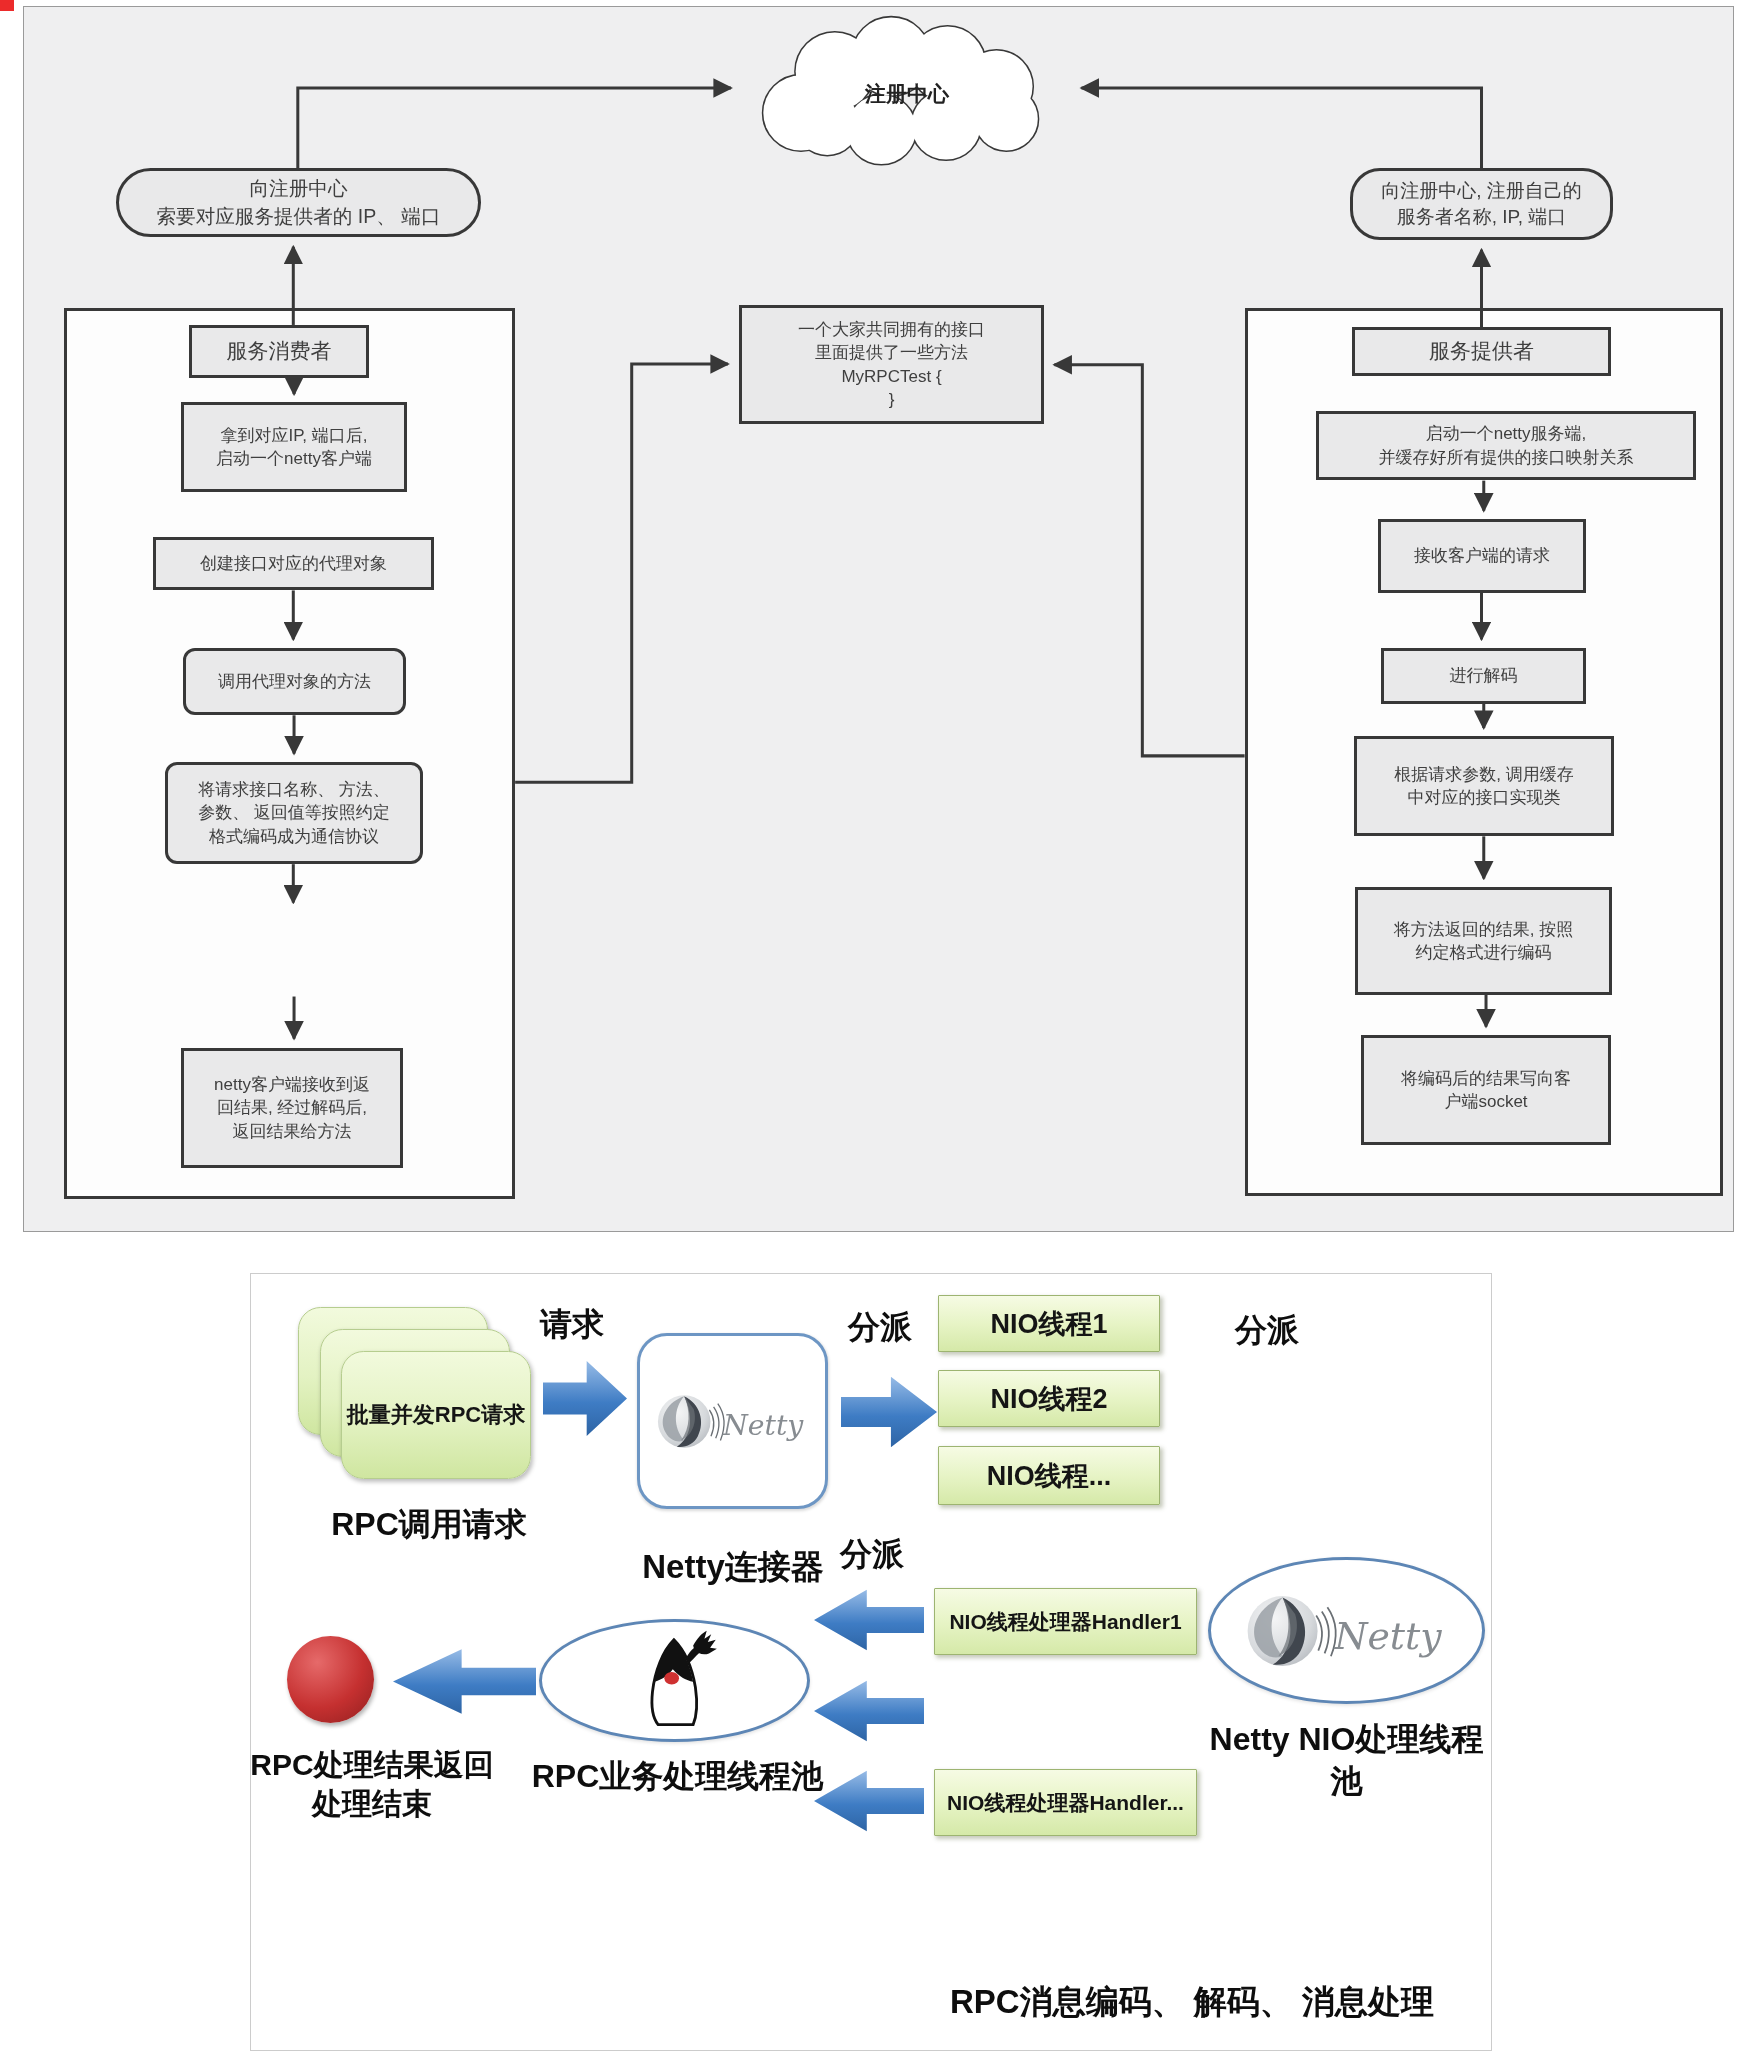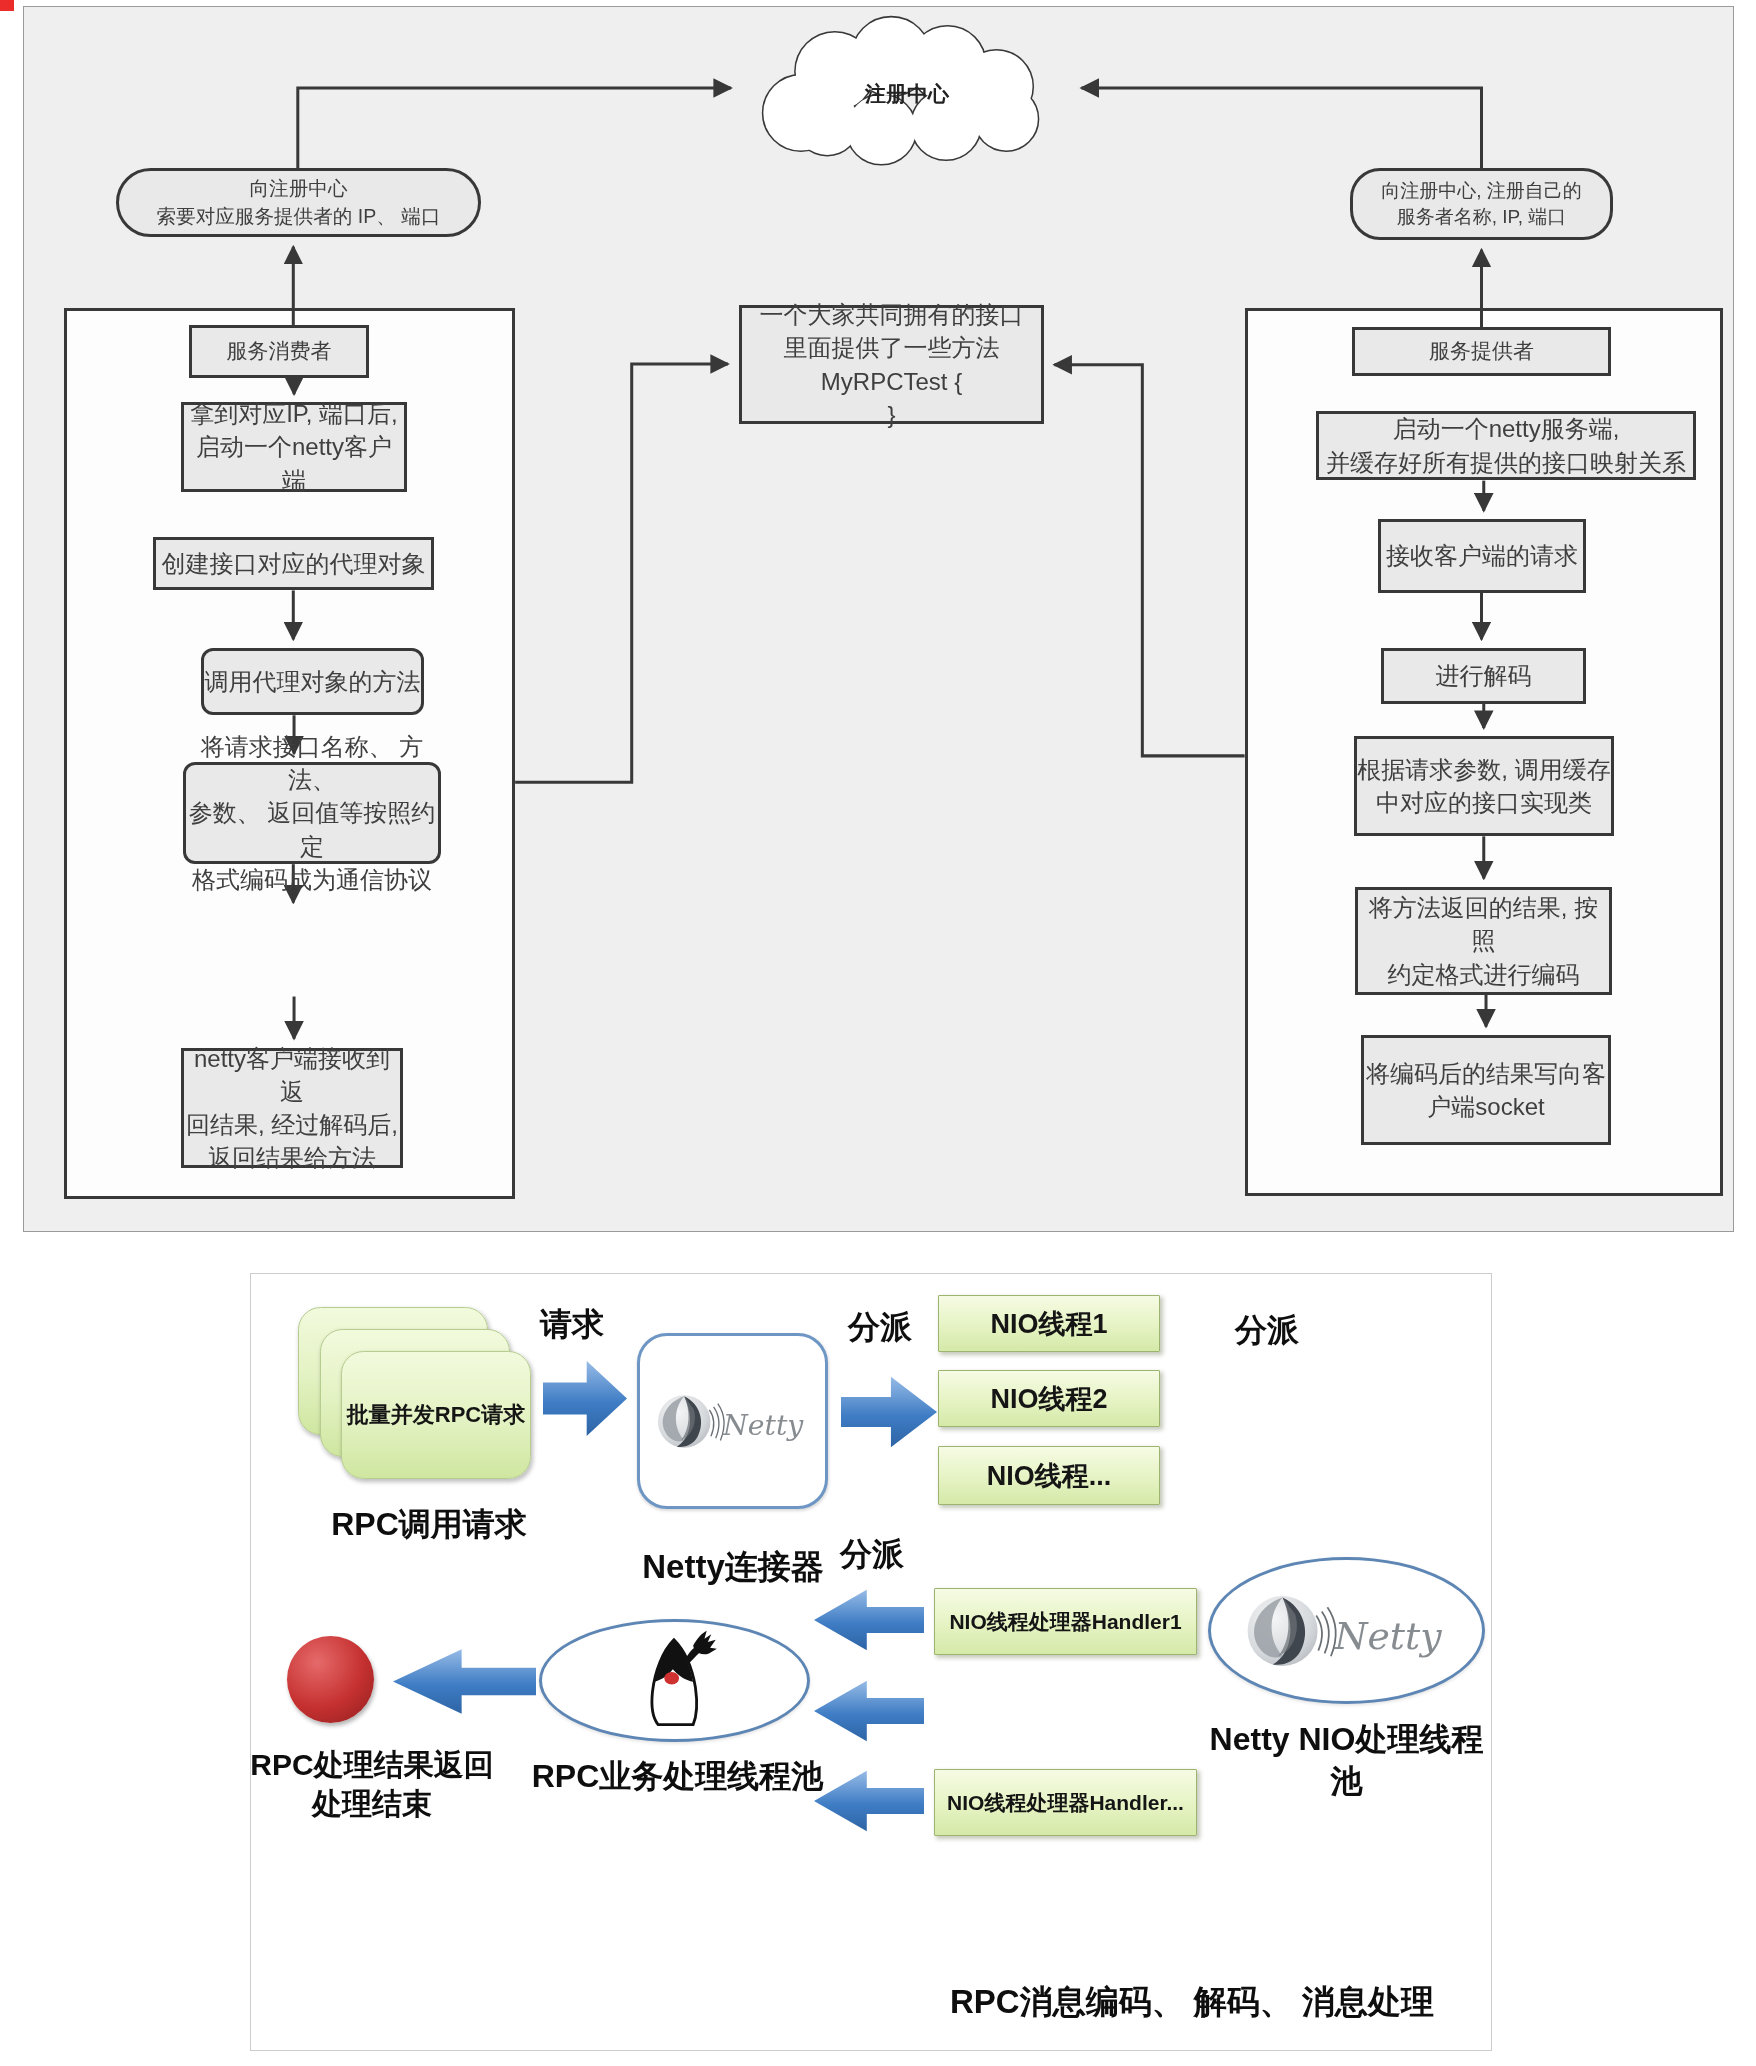--- a/index.html
+++ b/index.html
@@ -4,23 +4,23 @@
 <style>
   html,body{margin:0;padding:0;background:#ffffff;}
   .page{position:relative;width:1756px;height:2066px;overflow:hidden;
         font-family:"Liberation Sans","DejaVu Sans",sans-serif;}
   .abs{position:absolute;box-sizing:border-box;}
   .panel-top{background:#efeff0;border:1.5px solid #9a9a9a;}
   .panel-bottom{background:#ffffff;border:1.5px solid #cccccc;}
   .container{background:#fdfdfd;border:3px solid #383838;}
   .gbox{background:#e9e9ea;border:3px solid #383838;color:#3f3f3f;
         display:flex;align-items:center;justify-content:center;text-align:center;
-        white-space:pre-line;line-height:1.38;font-size:24px;}
+        white-space:pre-line;line-height:1.38;font-size:17px;}
   .pill{border-radius:36px;}
-  .rnd{border-radius:12px;margin-left:18px;}
+  .rnd{border-radius:12px;}
   .cloud-label{display:flex;align-items:center;justify-content:center;
         font-size:21px;font-weight:700;color:#222;}
   .gr{background:linear-gradient(180deg,#f6fbe4 0%,#e7f4c6 50%,#d5e9a8 100%);
       border:1.5px solid #9db471;border-radius:1px;box-shadow:2.3px 2.3px 4.5px rgba(90,100,60,.35);
       display:flex;align-items:center;justify-content:center;color:#151515;
       font-weight:600;text-align:center;}
   .card{width:190px;height:128px;border-radius:22.6px;
         background:linear-gradient(180deg,#f2fadd 0%,#e3f2c2 55%,#cfe6a0 100%);
         border:1.5px solid #b6cd8f;box-shadow:1.5px 2.3px 4.5px rgba(0,0,0,.25);
         display:flex;align-items:center;justify-content:center;color:#151515;font-weight:600;}

